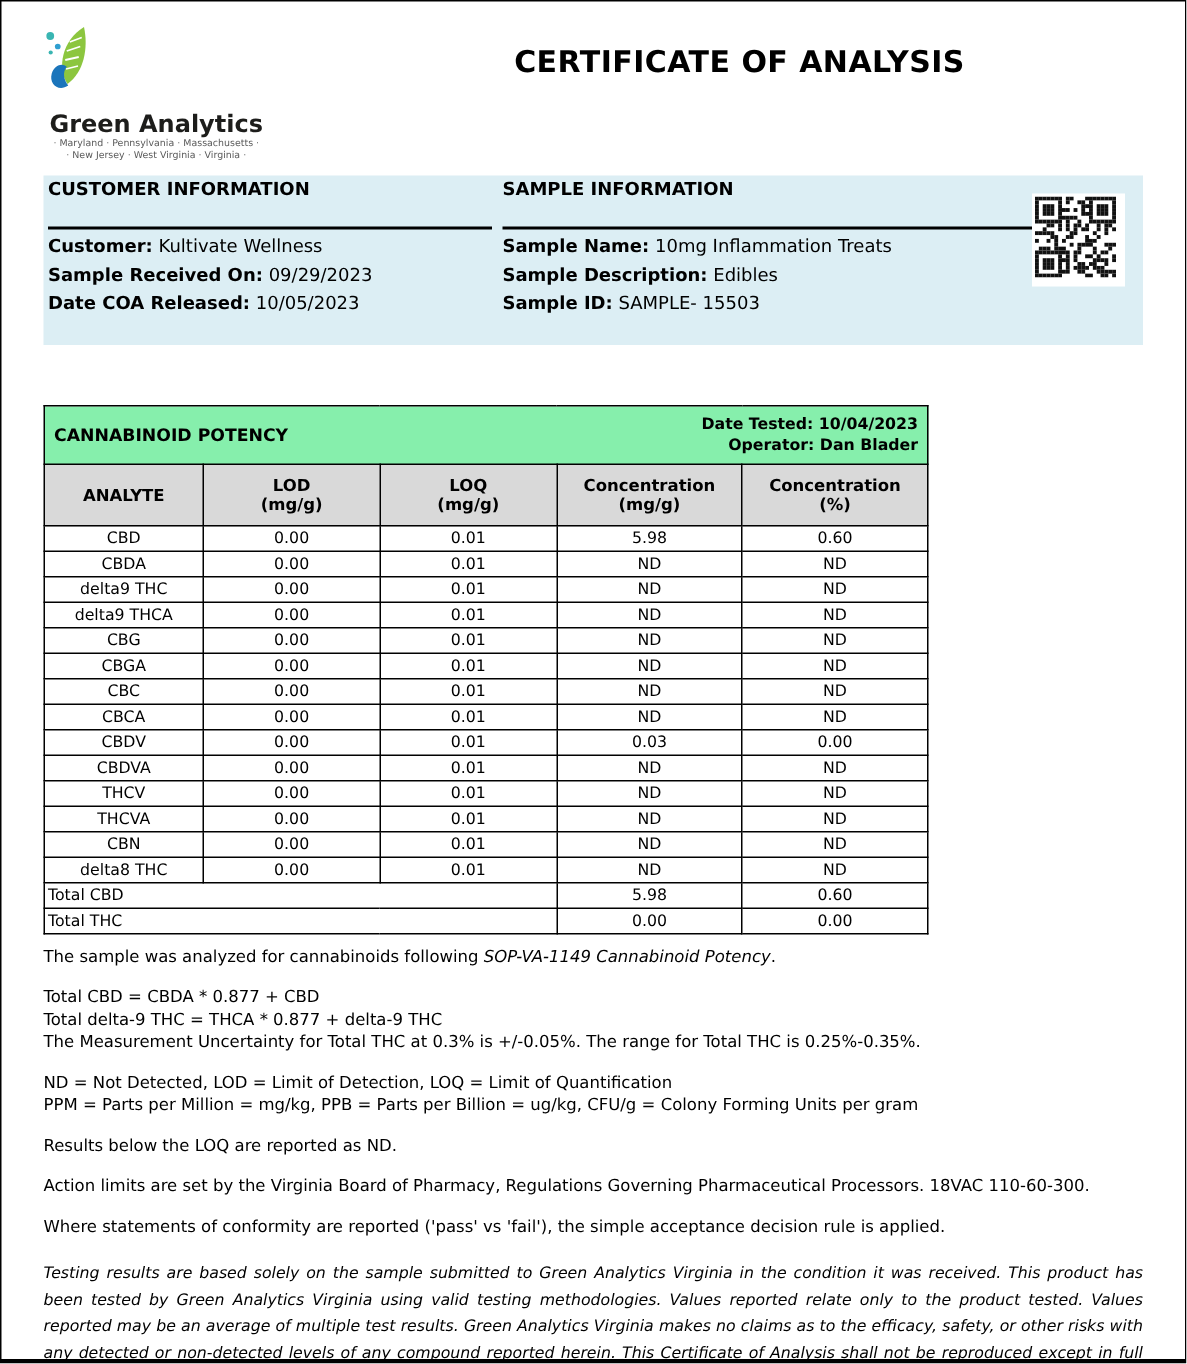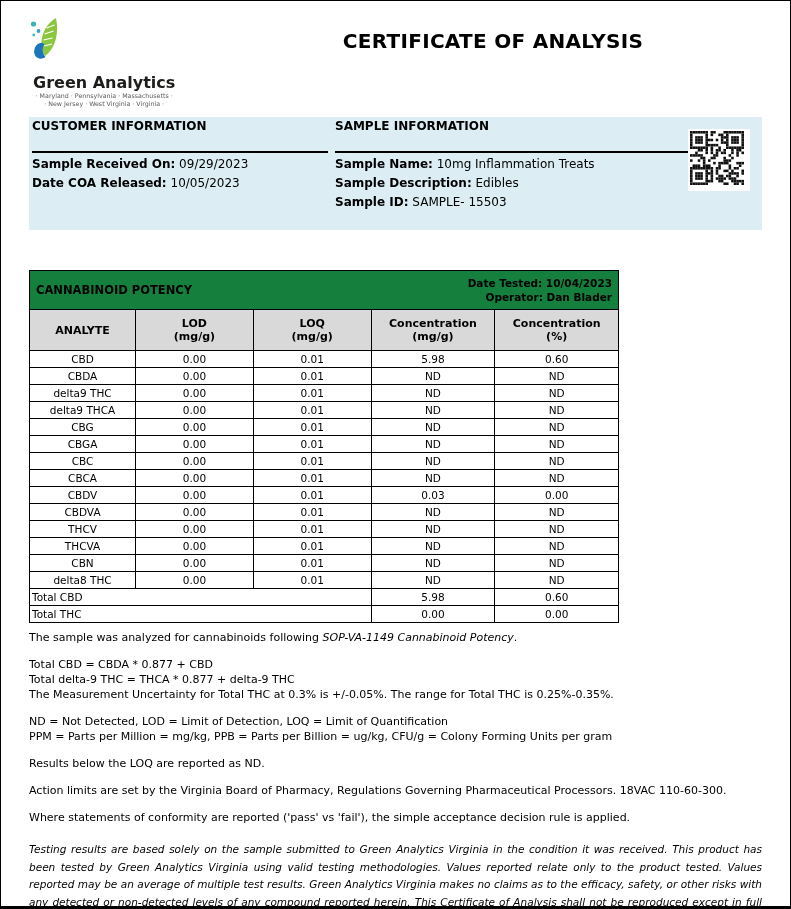--- a/index.html
+++ b/index.html
@@ -41,21 +41,21 @@
   .qr{position:absolute;right:12px;top:12px;width:58px;height:58px;background:#fff;padding:2px;}
   
   table.pot{
     border-collapse:collapse;
     width:590px;
     margin-top:40px;
     font-size:10.5px;
   }
   table.pot td,table.pot th{border:1px solid #000;}
   table.pot{border:1.5px solid #000;}
-  .pot-head td{background:#15803d;padding:4px 6px;height:30px;}
+  .pot-head td{background:#86efac;padding:4px 6px;height:30px;}
   .pot-head-flex{display:flex;justify-content:space-between;align-items:center;}
   .pot-title{font-size:11.5px;font-weight:bold;}
   .pot-meta{text-align:right;font-size:10.5px;font-weight:bold;line-height:14px;}
   th.colh{background:#d9d9d9;font-size:11px;font-weight:bold;padding:6px 2px;height:28px;vertical-align:middle;}
   td.c{ text-align:center;padding:1px 2px;height:14px;}
   td.tot-label{border-right:1px solid #000;padding:1px 2px;font-size:10.5px;}
   
   .notes{margin-top:8px;font-size:11px;line-height:14px;}
   .note-group{margin-top:13px;}
   .note-line{margin:0 0 1px 0;}
@@ -92,20 +92,21 @@
         <div class="logo-tag">· Maryland · Pennsylvania · Massachusetts ·</div>
         <div class="logo-tag">· New Jersey · West Virginia · Virginia ·</div>
       </div>
     </div>
     <div class="coa-title">CERTIFICATE OF ANALYSIS</div>
   </div>
 
   <div class="band">
     <div class="band-col left">
       <div class="band-h">CUSTOMER INFORMATION</div>
+      <div class="fld"><b>Customer:</b> <span>Kultivate Wellness</span></div>
         <div class="fld"><b>Sample Received On:</b> <span>09/29/2023</span></div>
         <div class="fld"><b>Date COA Released:</b> <span>10/05/2023</span></div>
     </div>
     <div class="band-col right">
       <div class="band-h">SAMPLE INFORMATION</div>
       <div class="fld"><b>Sample Name:</b> <span>10mg Inflammation Treats</span></div>
         <div class="fld"><b>Sample Description:</b> <span>Edibles</span></div>
         <div class="fld"><b>Sample ID:</b> <span>SAMPLE- 15503</span></div>
     </div>
     <div class="qr">

